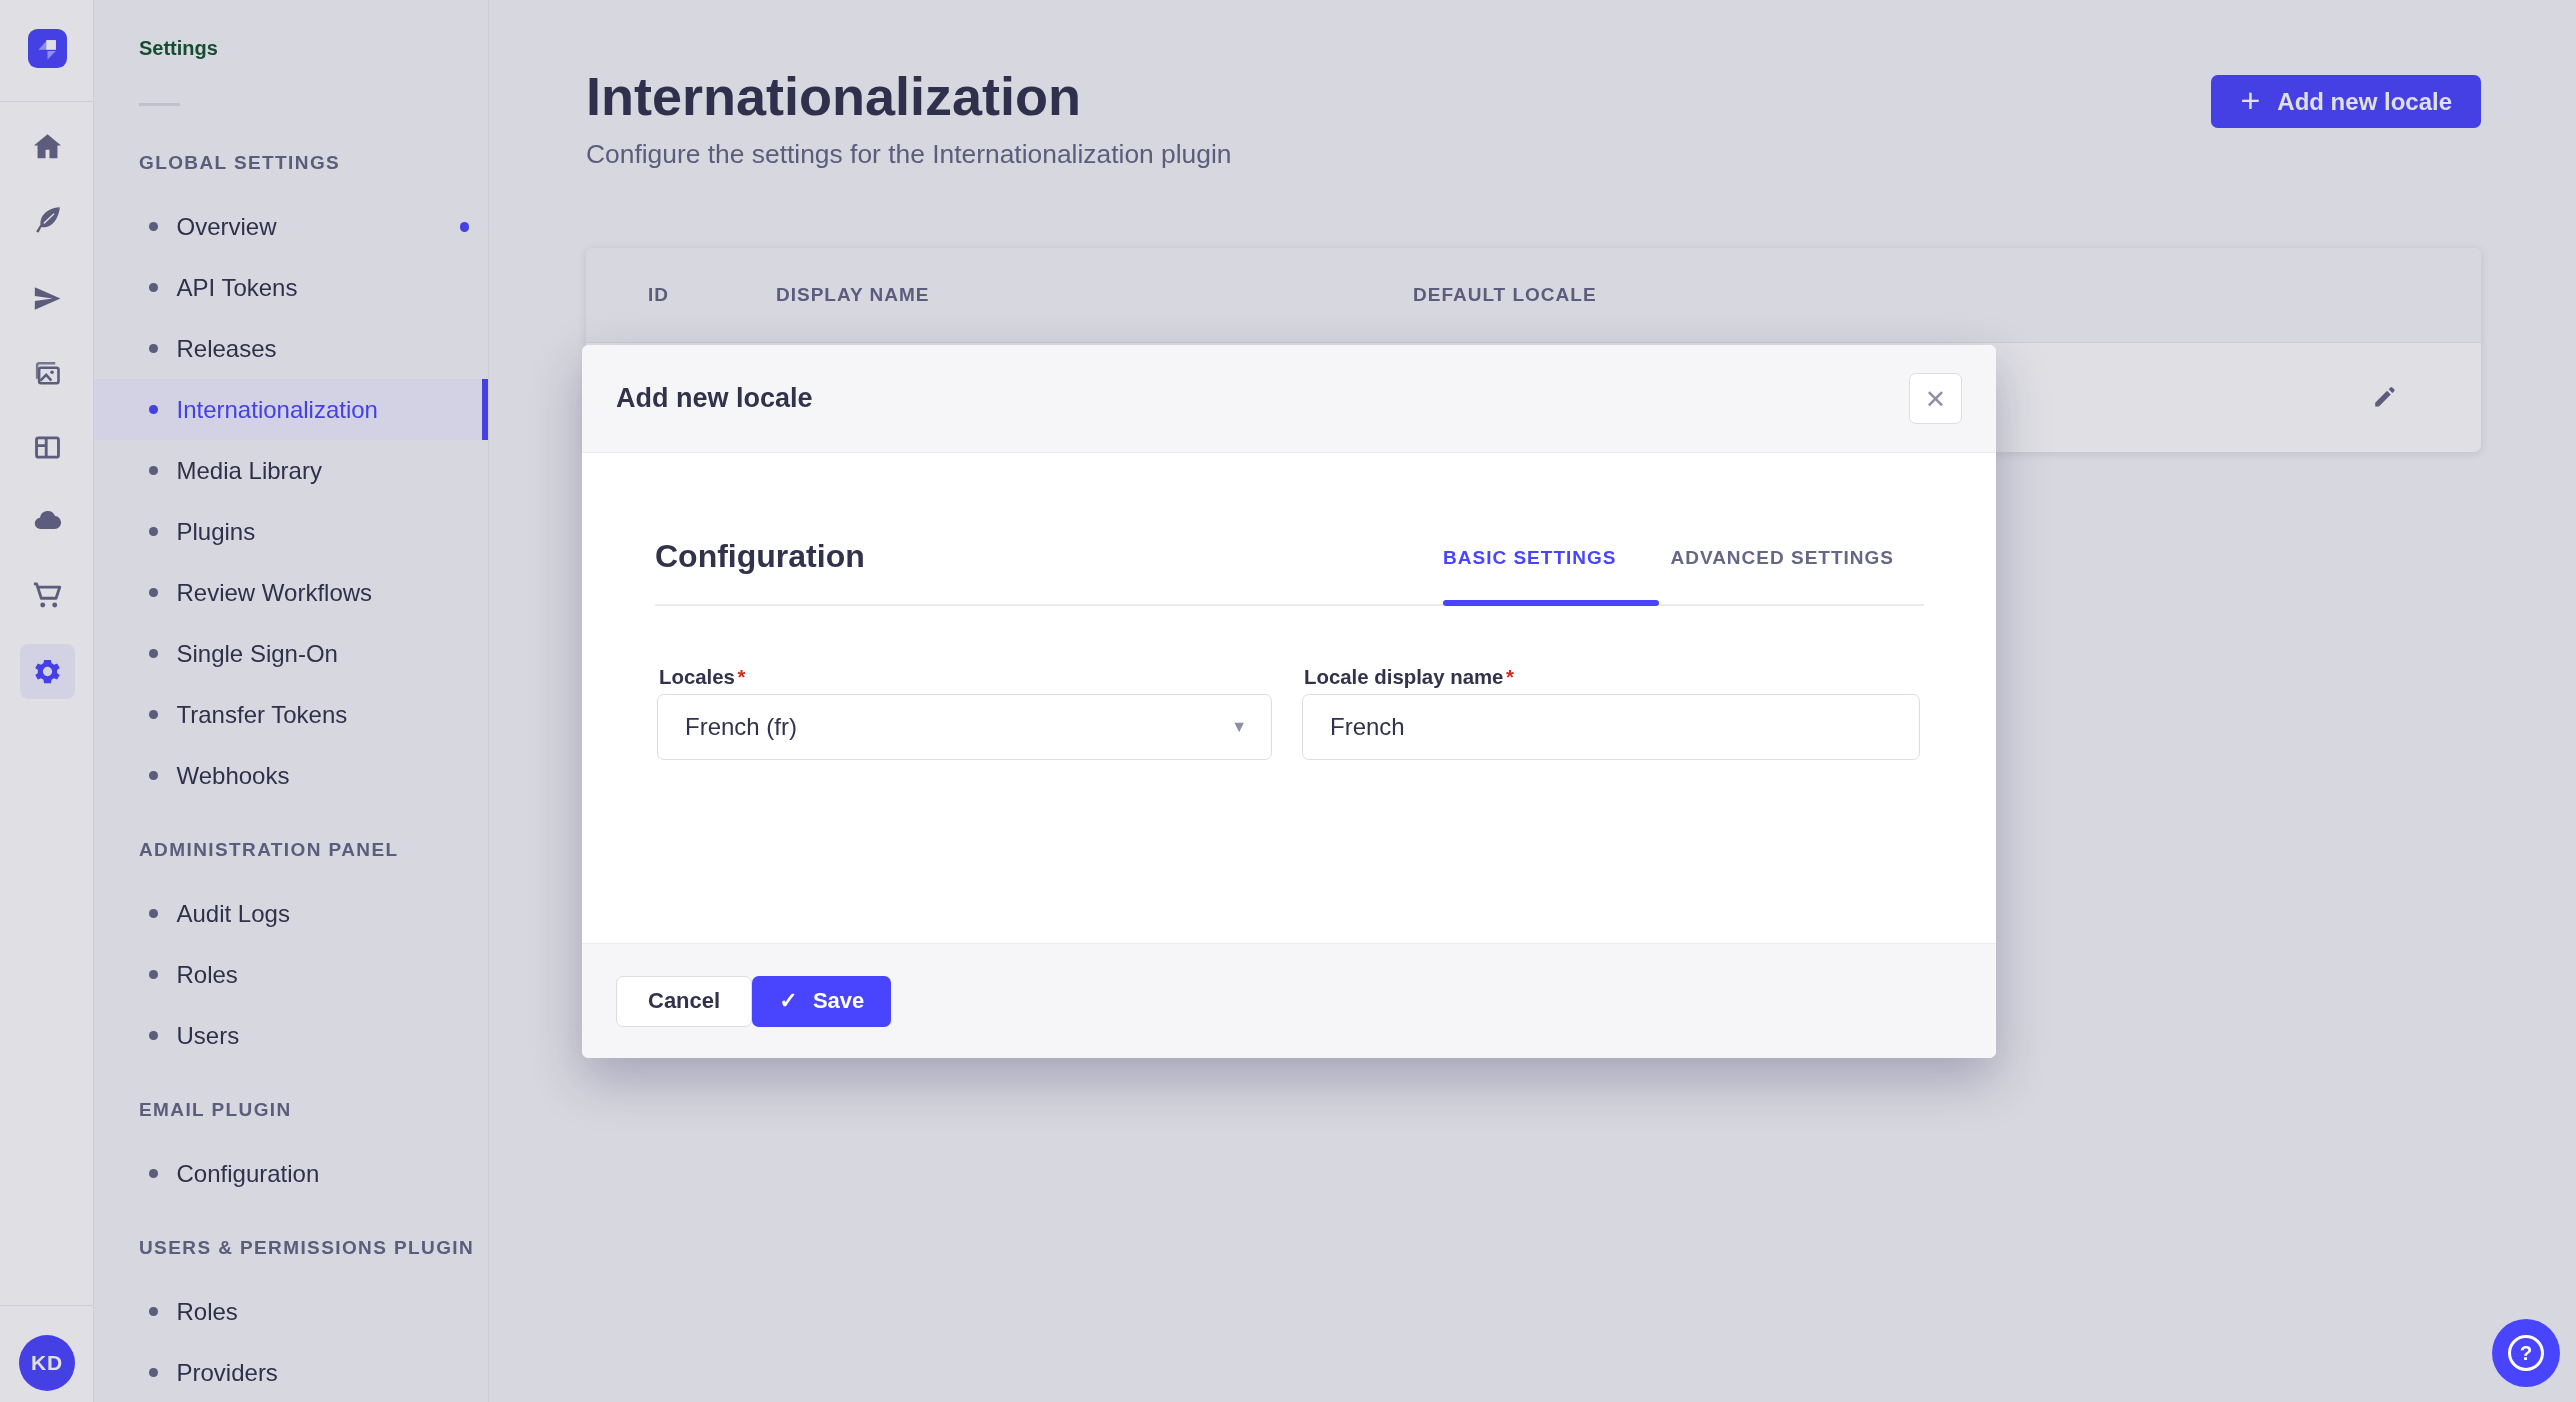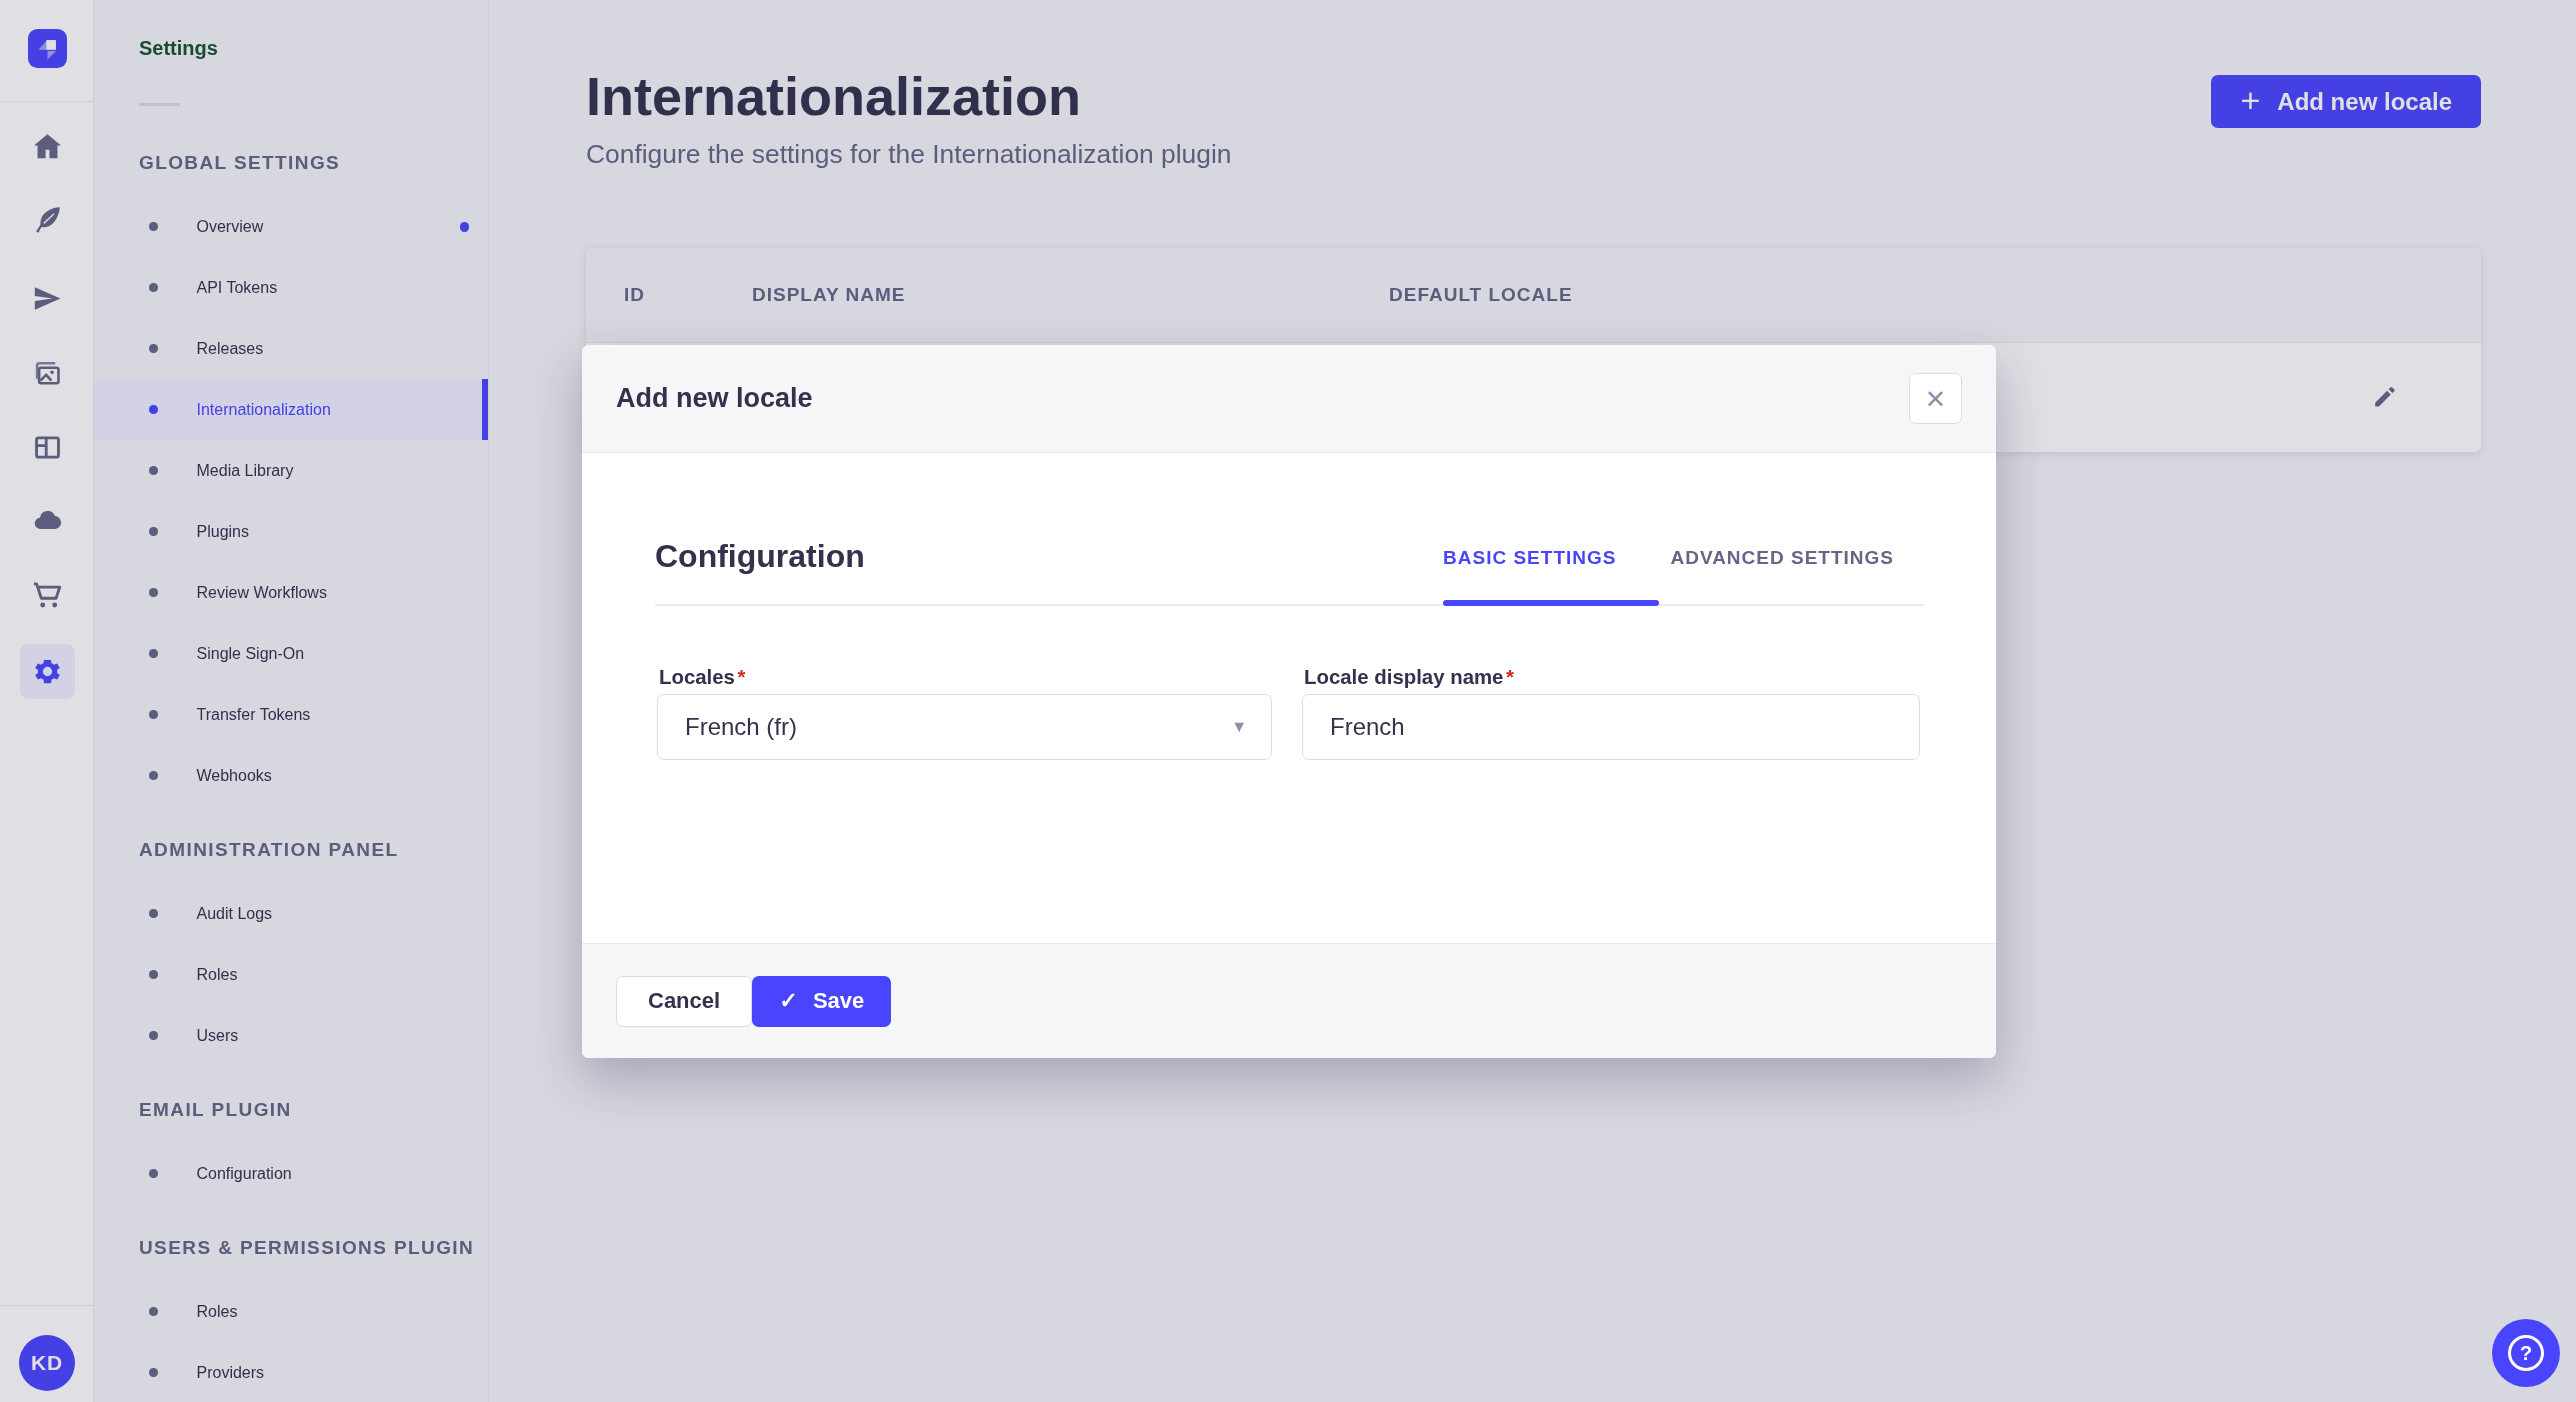--- a/index.html
+++ b/index.html
@@ -21,41 +21,41 @@
   
   .subnav { position:absolute; left:94px; top:0; bottom:0; width:395px; background:#f6f6f9; border-right:1.7px solid #eaeaef; z-index:1; overflow:hidden; }
   .subnav-title { position:absolute; left:45px; top:37px; font-size:20px; font-weight:700; color:#14532d; }
   .subnav-title-divider { position:absolute; left:45px; top:103px; width:41px; height:2.6px; background:#dcdce4; }
   .snav-list { position:absolute; left:0; right:0; top:141px; }
   .snav-label { height:43px; margin-bottom:12px; padding-left:45px; display:flex; align-items:center;
                 font-size:19px; font-weight:700; letter-spacing:1.4px; color:#666687; }
   .snav-section + .snav-section .snav-label { margin-top:22px; }
   .snav-item { position:relative; height:61px; display:flex; align-items:center; padding-left:55px; cursor:pointer; }
   .bullet { width:8.5px; height:8.5px; border-radius:50%; background:#666687; margin-right:19px; flex:none; }
-  .snav-item-label { font-size:16px; color:#32324d;margin-left:20px; }
+  .snav-item-label { font-size:24px; color:#32324d; }
   .snav-item.active { background:#f0f0ff; box-shadow: inset -6px 0 0 #4945ff; }
   .snav-item.active .snav-item-label { color:#4945ff; }
   .snav-item.active .bullet { background:#4945ff; }
   .notif { position:absolute; right:19px; top:26.4px; width:9.4px; height:9.4px; border-radius:50%; background:#4945ff; }
 
   
   .main { position:absolute; left:489px; top:0; right:0; bottom:0; background:#f6f6f9; }
   .page-title { position:absolute; left:97px; top:65px; font-size:54px; font-weight:700; color:#32324d; }
   .page-subtitle { position:absolute; left:97px; top:139px; font-size:26.4px; color:#666687; }
   .add-btn { position:absolute; right:95px; top:75px; height:53px; padding:0 29px; border:none; border-radius:6.8px;
              background:#4945ff; color:#fff; font-size:24px; font-weight:700; font-family:inherit;
              display:flex; align-items:center; gap:17px; cursor:pointer; }
   .add-btn .plus { font-size:34px; font-weight:400; line-height:1; margin-top:-3.4px; }
 
   .table-card { position:absolute; left:97px; top:248px; width:1895px; height:204px; background:#ffffff; border-radius:6.8px;
                 box-shadow:0 1.7px 8.5px rgba(33,33,82,.12); }
   .thead { height:95px; background:#f6f6f9; border-bottom:1.7px solid #eaeaef; border-radius:6.8px 6.8px 0 0;
            display:flex; align-items:center; }
   .th { font-size:19px; font-weight:700; letter-spacing:1px; color:#666687; }
-  .th0 { width:128px; margin-left:38px; }
+  .th0 { width:128px; margin-left:62px; }
   .th1 { width:637px; }
   .trow { height:107px; display:flex; align-items:center; justify-content:flex-end; padding-right:72px; }
   .row-action { width:48px; height:48px; border:none; background:transparent; color:#666687; display:flex; align-items:center; justify-content:center; cursor:pointer; }
   .row-action svg { width:25.6px; height:25.6px; }
 
   
   .backdrop { position:absolute; inset:0; background:rgba(40,40,74,0.15); z-index:5; }
 
   
   .modal { position:absolute; left:582px; top:345px; width:1414px; height:713px; border-radius:6.8px; background:#fff; z-index:10;

